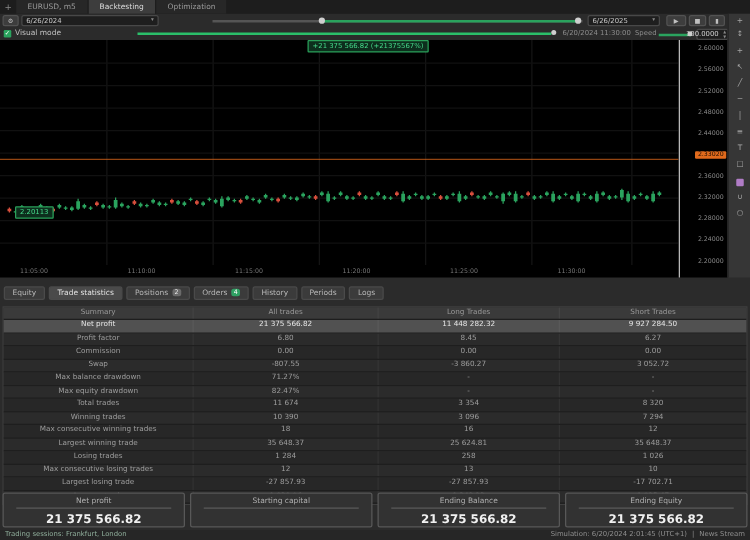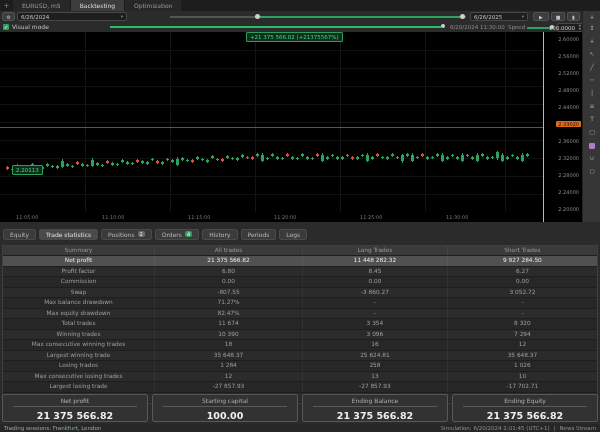--- a/index.html
+++ b/index.html
@@ -530,21 +530,20 @@
       </div>
     </div>
 
   <div class="sumrow" id="summaryBoxes">
       <div class="sbox">
         <div class="sl">Net profit</div>
         <div class="sv">21 375 566.82</div>
       </div>
       <div class="sbox">
         <div class="sl">Starting capital</div>
-        <div class="sv">100.00</div>
       </div>
       <div class="sbox">
         <div class="sl">Ending Balance</div>
         <div class="sv">21 375 566.82</div>
       </div>
       <div class="sbox">
         <div class="sl">Ending Equity</div>
         <div class="sv">21 375 566.82</div>
       </div>
     </div>

